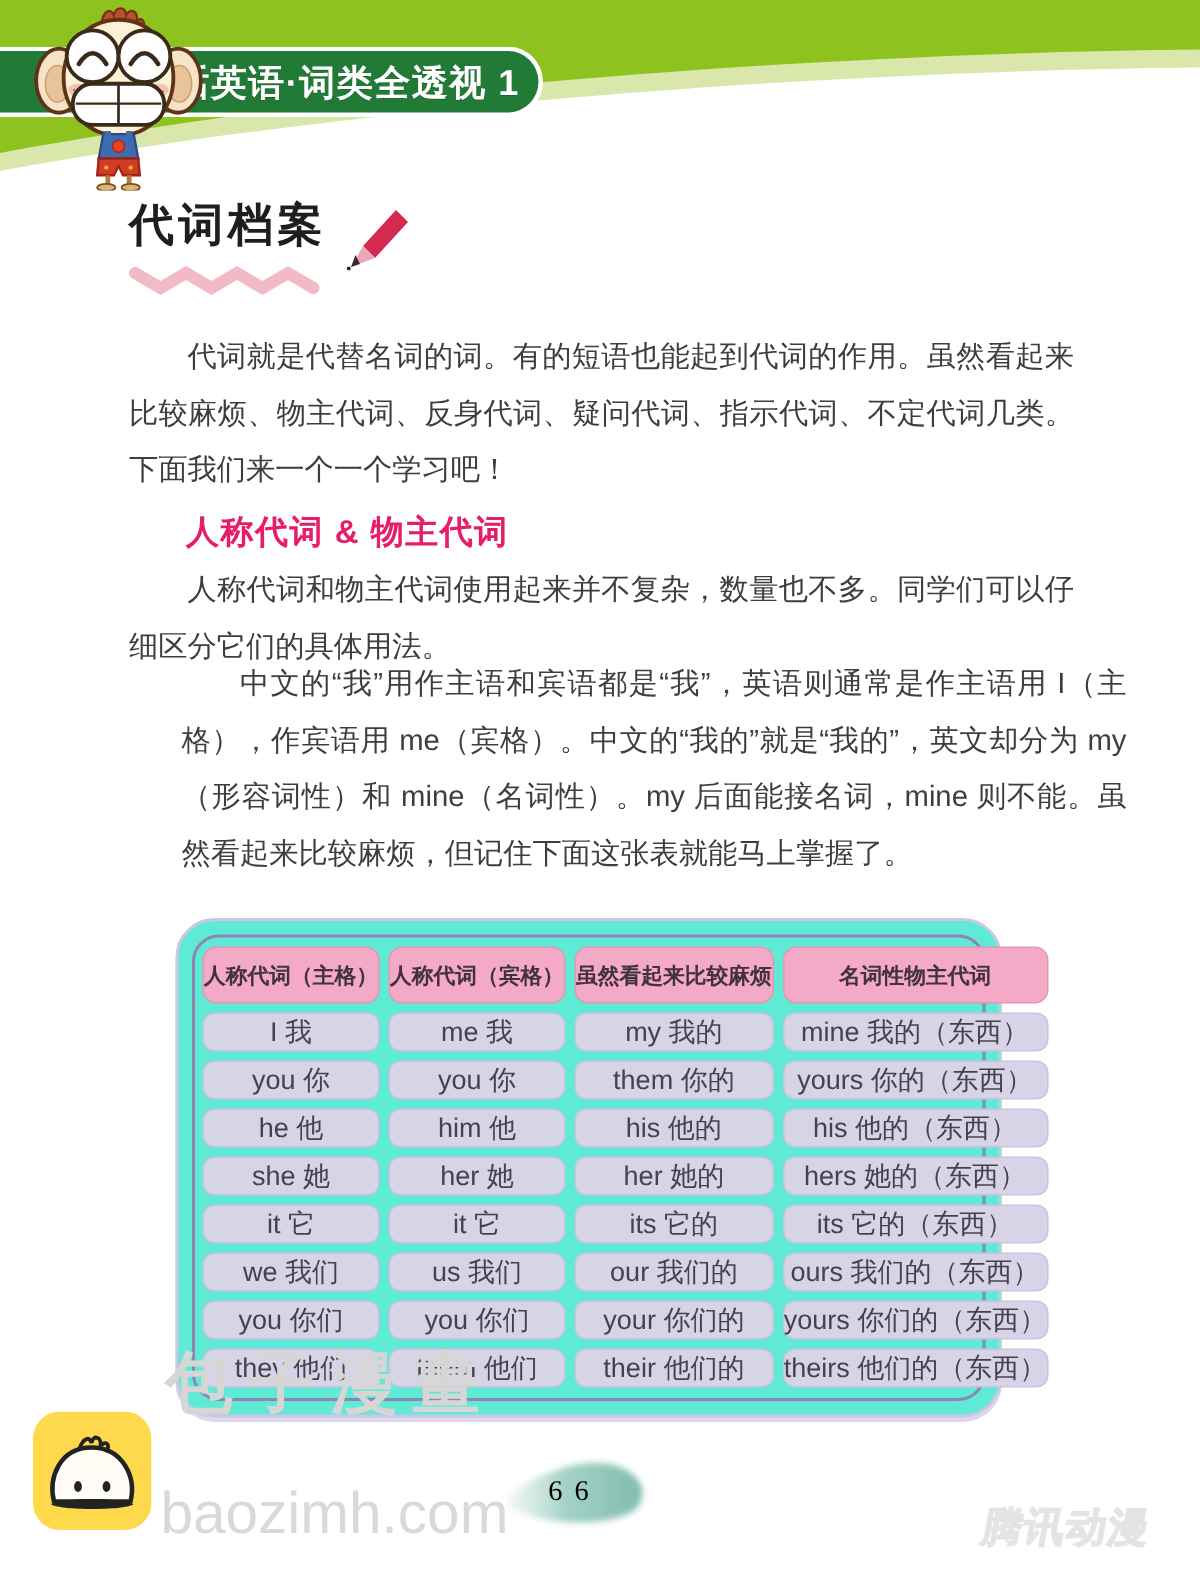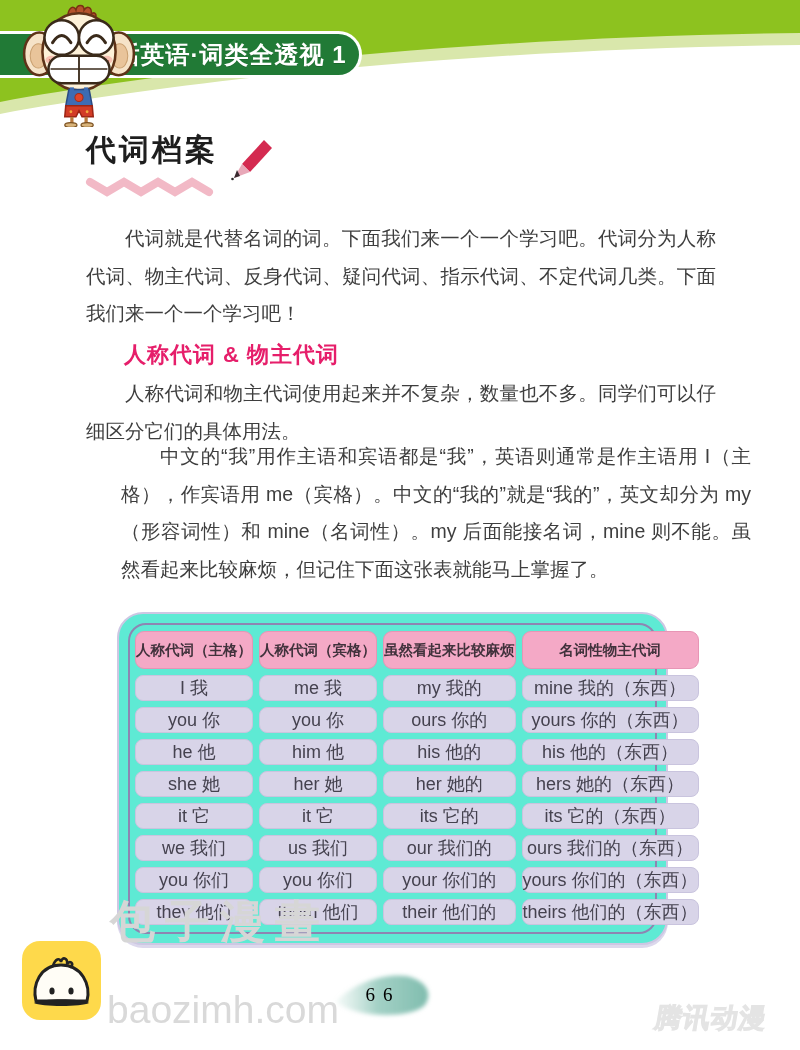--- a/index.html
+++ b/index.html
@@ -145,40 +145,40 @@
     <polygon points="16,32 38,8 46,16 24,40" fill="#d42a50"></polygon>
     <polygon points="16,32 24,40 8,46" fill="#e8a8b8"></polygon>
     <polygon points="11,38 14,44 8,46" fill="#3a2a30"></polygon>
     <circle cx="6.5" cy="47" r="1.3" fill="#2a2a2a"></circle>
   </svg>
 
   <svg class="zigzag" viewBox="0 0 138 24">
     <polyline points="5,7 22,17 39,7 56,17 73,7 90,17 107,7 124,17" fill="none" stroke="#f2b9c6" stroke-width="8" stroke-linecap="round" stroke-linejoin="miter"></polyline>
   </svg>
 
-  <p class="body-p p1">代词就是代替名词的词。下面我们来一个一个学习吧。代词分为人称代词、物主代词、反身代词、疑问代词、指示代词、不定代词几类。下面我们来一个一个学习吧！</p>
+  <p class="body-p p1">代词就是代替名词的词。有的短语也能起到代词的作用。虽然看起来比较麻烦、物主代词、反身代词、疑问代词、指示代词、不定代词几类。下面我们来一个一个学习吧！</p>
 
   <h2 class="subhead">人称代词 &amp; 物主代词</h2>
 
   <p class="body-p p2">人称代词和物主代词使用起来并不复杂，数量也不多。同学们可以仔细区分它们的具体用法。</p>
   <p class="body-p p3">中文的“我”用作主语和宾语都是“我”，英语则通常是作主语用 I（主格），作宾语用 me（宾格）。中文的“我的”就是“我的”，英文却分为 my（形容词性）和 mine（名词性）。my 后面能接名词，mine 则不能。虽然看起来比较麻烦，但记住下面这张表就能马上掌握了。</p>
 
   <div class="table-outer">
     <div class="table-inner" id="pronoun-grid">
         <div class="th">人称代词（主格）</div>
         <div class="th">人称代词（宾格）</div>
         <div class="th">虽然看起来比较麻烦</div>
         <div class="th">名词性物主代词</div>
         <div class="td">I 我</div>
         <div class="td">me 我</div>
         <div class="td">my 我的</div>
         <div class="td">mine 我的（东西）</div>
         <div class="td">you 你</div>
         <div class="td">you 你</div>
-        <div class="td">ours 你的</div>
+        <div class="td">them 你的</div>
         <div class="td">yours 你的（东西）</div>
         <div class="td">he 他</div>
         <div class="td">him 他</div>
         <div class="td">his 他的</div>
         <div class="td">his 他的（东西）</div>
         <div class="td">she 她</div>
         <div class="td">her 她</div>
         <div class="td">her 她的</div>
         <div class="td">hers 她的（东西）</div>
         <div class="td">it 它</div>

